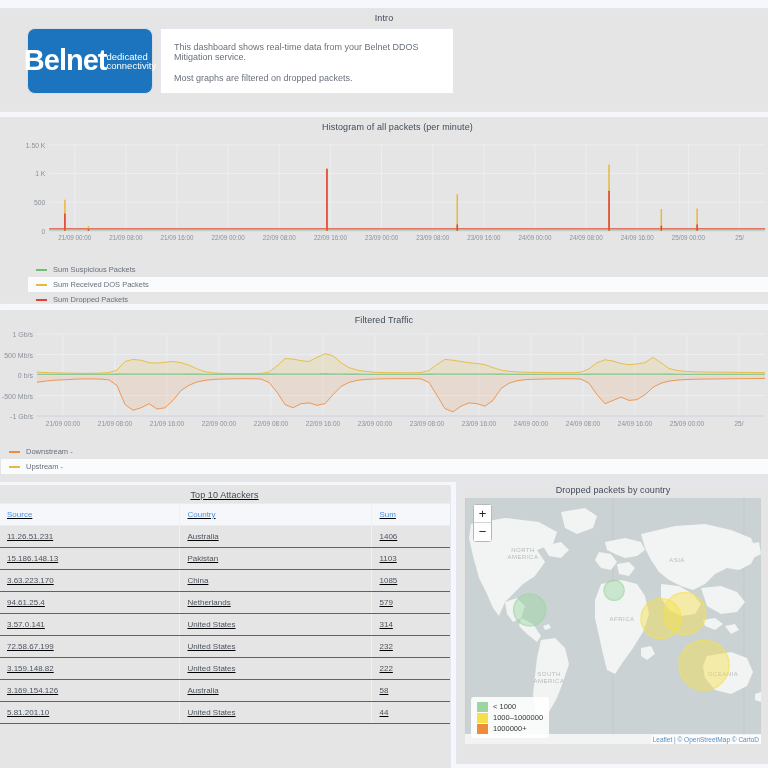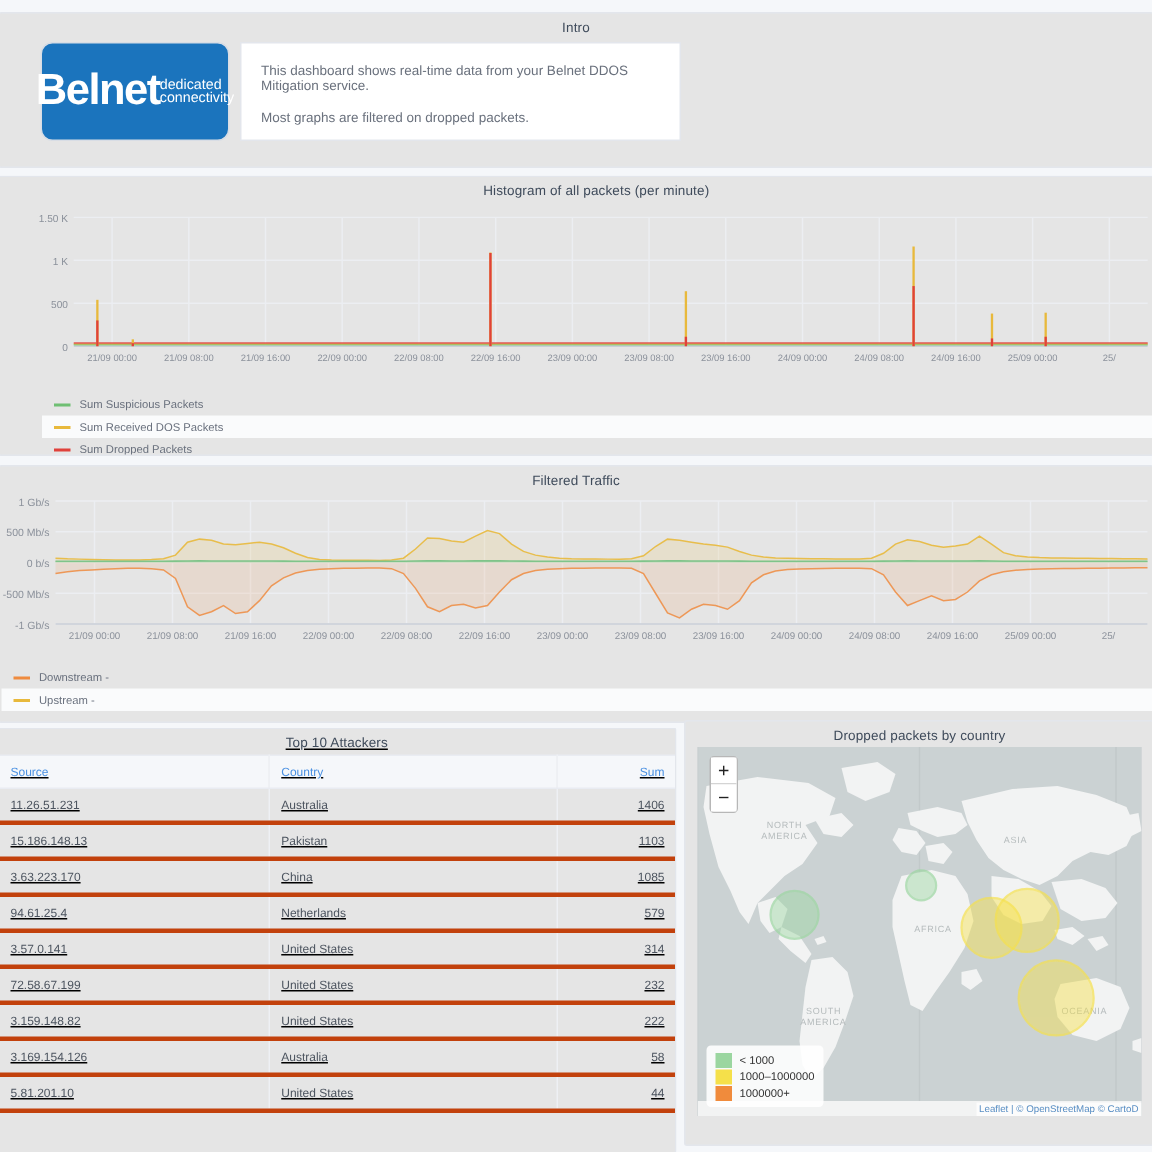--- a/index.html
+++ b/index.html
@@ -76,26 +76,26 @@
   table.attackers th {
     background: #f5f7fa;
     color: #4a90e2;
     font-size: 8px;
     font-weight: normal;
     text-align: left;
     padding: 6px 8px 6px 8px;
     border-top: 1px solid #e9ecf2;
     border-bottom: 1px solid #e9ecf2;
   }
-  table.attackers th.num, table.attackers td.num { text-align: right; }
+  table.attackers th.num, table.attackers td.num { text-align: left; }
   table.attackers td {
     font-size: 8px;
     color: #4c545f;
     padding: 6px 8px 6px 8px;
-    border-bottom: 3px solid #c2410c;
+    border-bottom: 1px solid #c2410c;
     white-space: nowrap;
     overflow: hidden;
   }
   table.attackers td.src { border-right: 1px solid #eef0f4; }
   table.attackers th.src-h { border-right: 1px solid #eef0f4; }
   table.attackers td.cty { border-right: 1px solid #eef0f4; }
   table.attackers th.cty-h { border-right: 1px solid #eef0f4; }
   col.c-src { width: 180px; }
   col.c-cty { width: 192px; }
   col.c-sum { width: 80px; }

